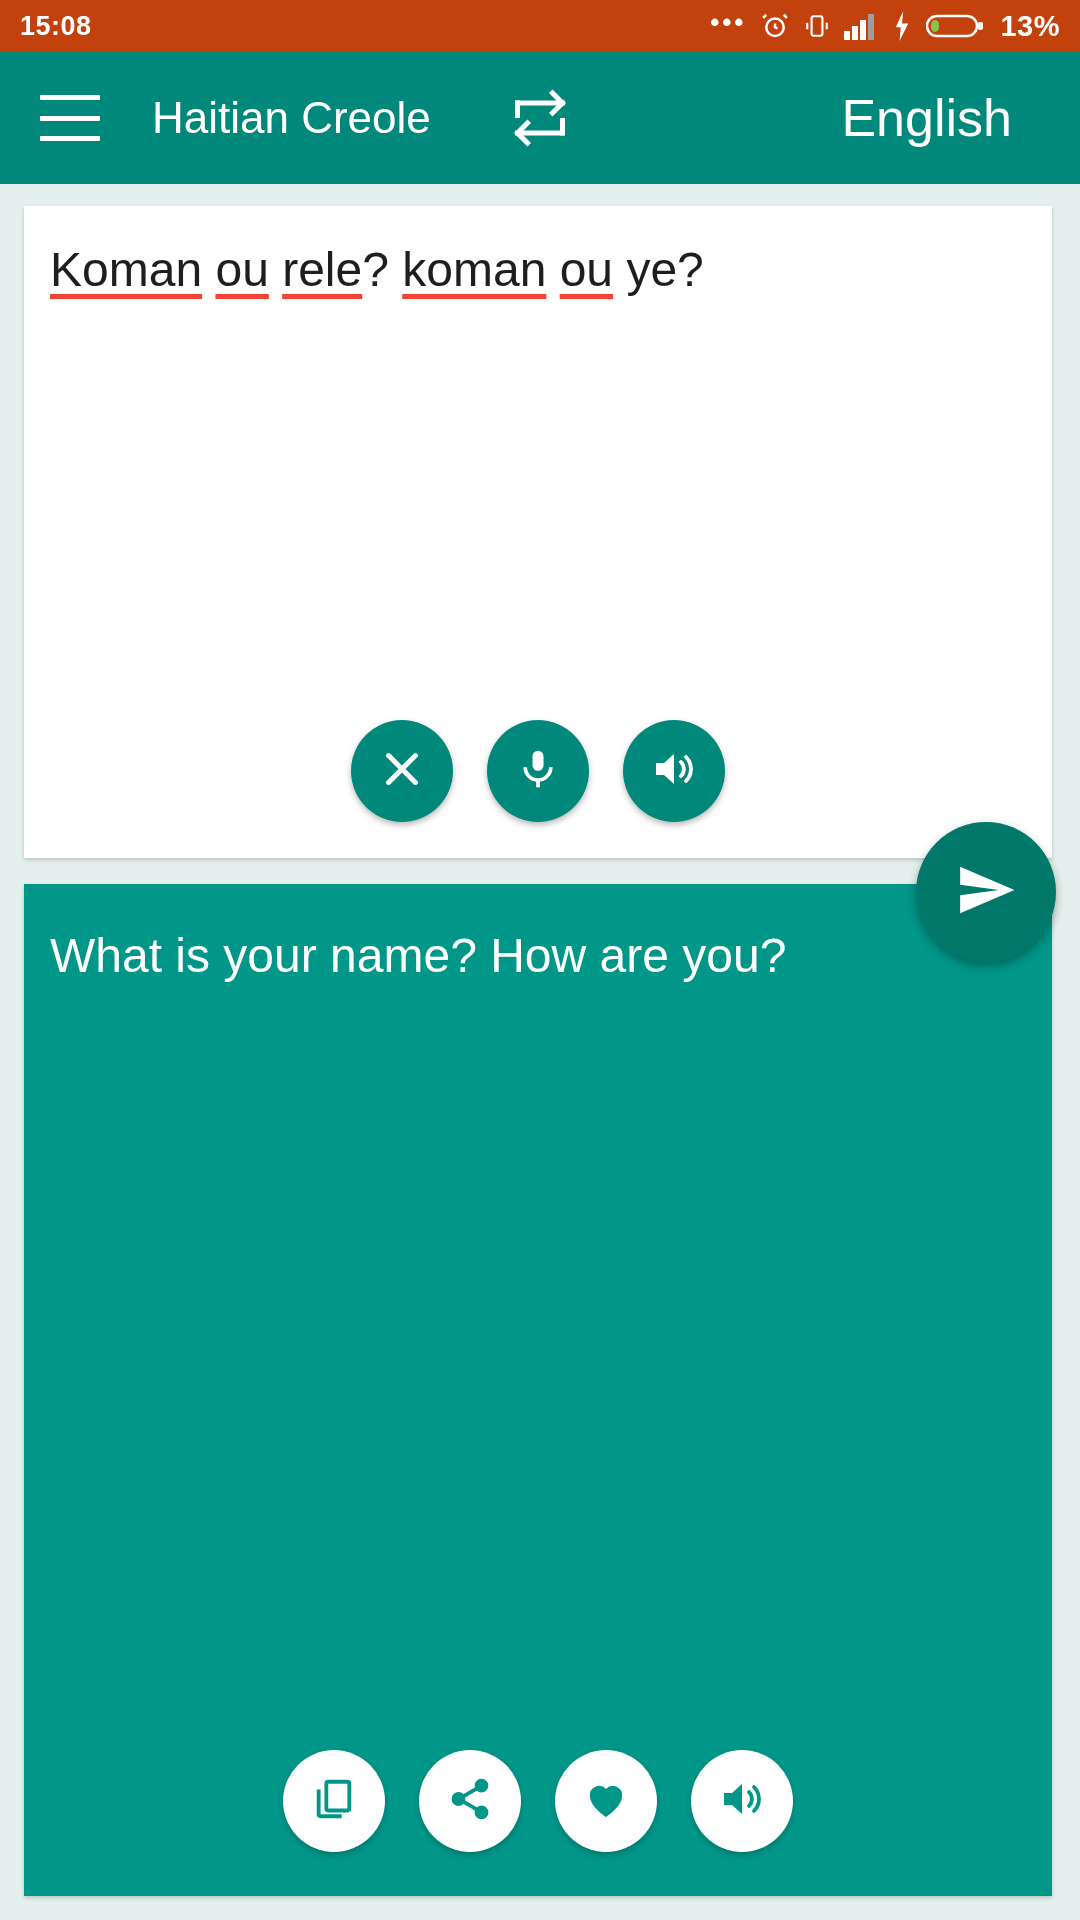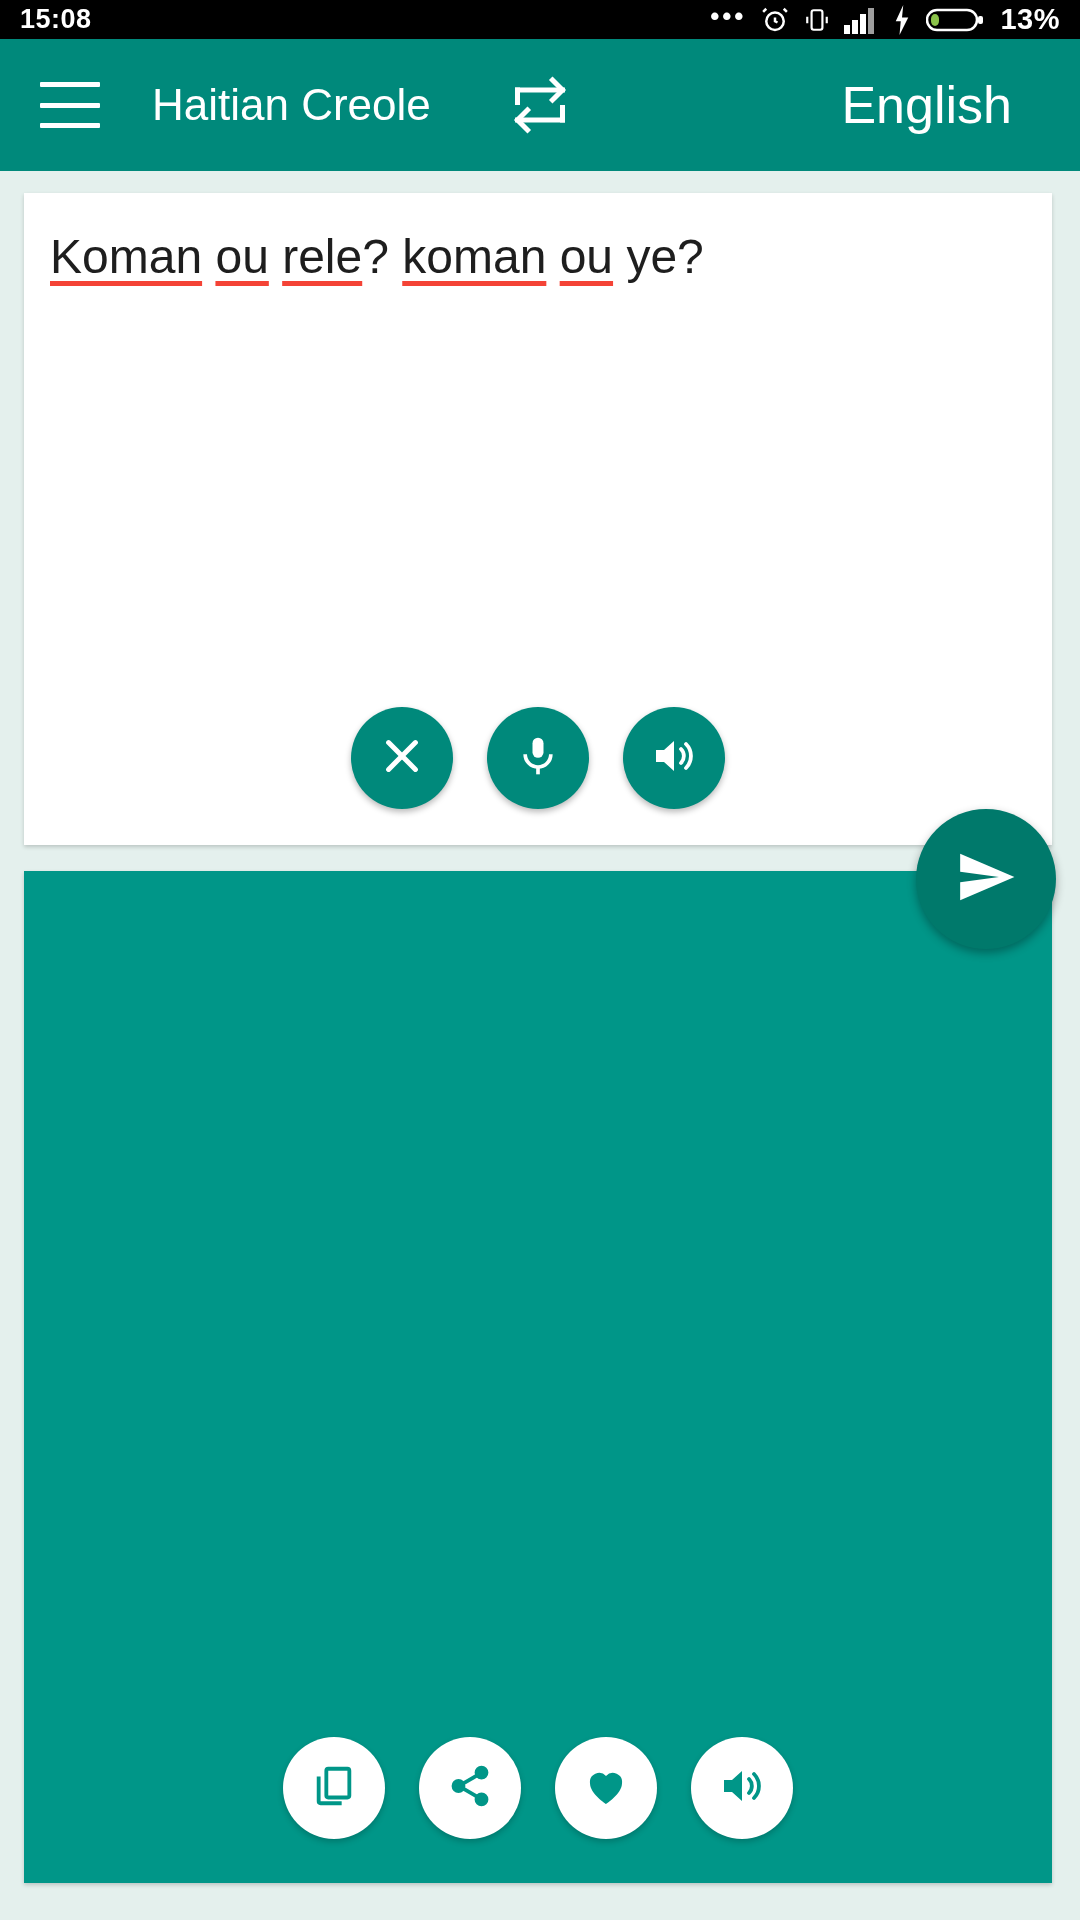--- a/index.html
+++ b/index.html
@@ -5,22 +5,22 @@
   * { margin:0; padding:0; box-sizing:border-box; }
   html, body {
     width:1080px; height:1920px;
     background:#e4f0ed;
     font-family:"Liberation Sans", sans-serif;
     overflow:hidden;
   }
 
   
   .statusbar {
-    height:39px;
-    background:#000000;
+    height:52px;
+    background:#c2410c;
     color:#fff;
     display:flex;
     align-items:center;
     padding:0 20px;
     font-size:27px;
     font-weight:bold;
     letter-spacing:0.5px;
   }
   .status-left { flex:0 0 auto; }
   .status-right {
@@ -254,20 +254,21 @@
 
   <div class="fab-send">
     <span>
       <svg width="62" height="62" viewBox="0 0 24 24" fill="#ffffff">
         <polygon points="2,21 23,12 2,3 2,10 17,12 2,14"></polygon>
       </svg>
     </span>
   </div>
 
   <div class="target-card">
+    <div class="target-text">What is your name? How are you?</div>
     <div class="tgt-actions">
       <div class="circle-btn circle-white">
         <span>
           <svg width="46" height="46" viewBox="0 0 24 24" fill="none" stroke="#009688" stroke-width="2">
             <rect x="8" y="3" width="12" height="15" rx="1"></rect>
             <path d="M16 21H5a1 1 0 0 1-1-1V7"></path>
           </svg>
         </span>
       </div>
       <div class="circle-btn circle-white">

